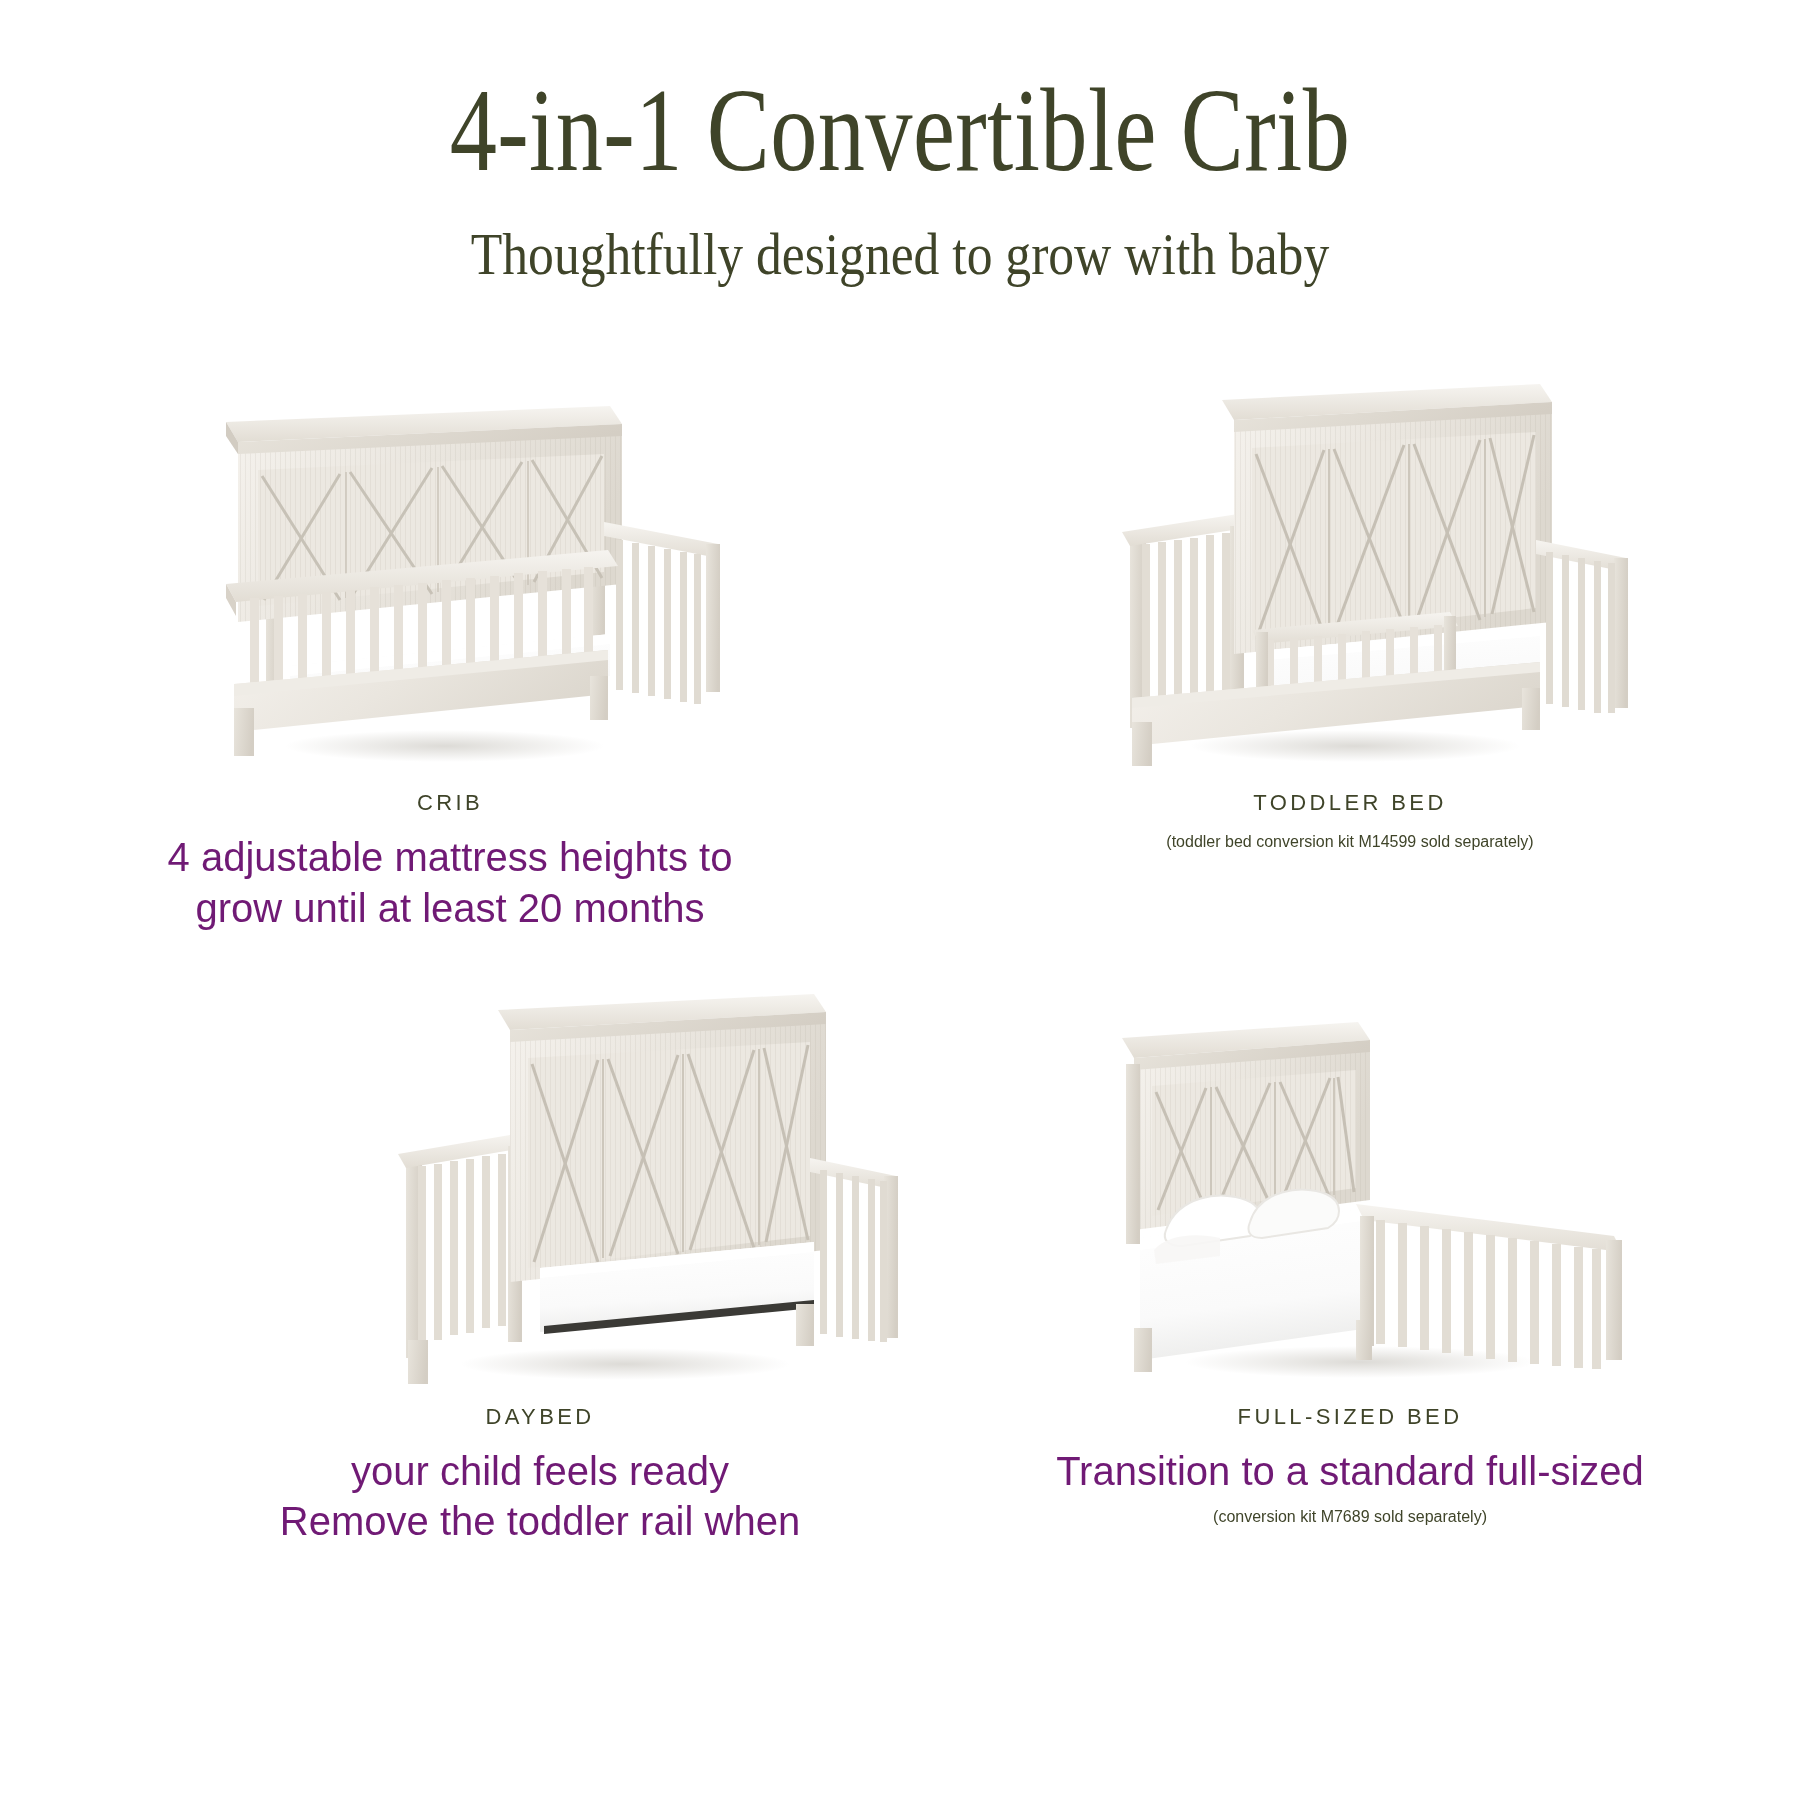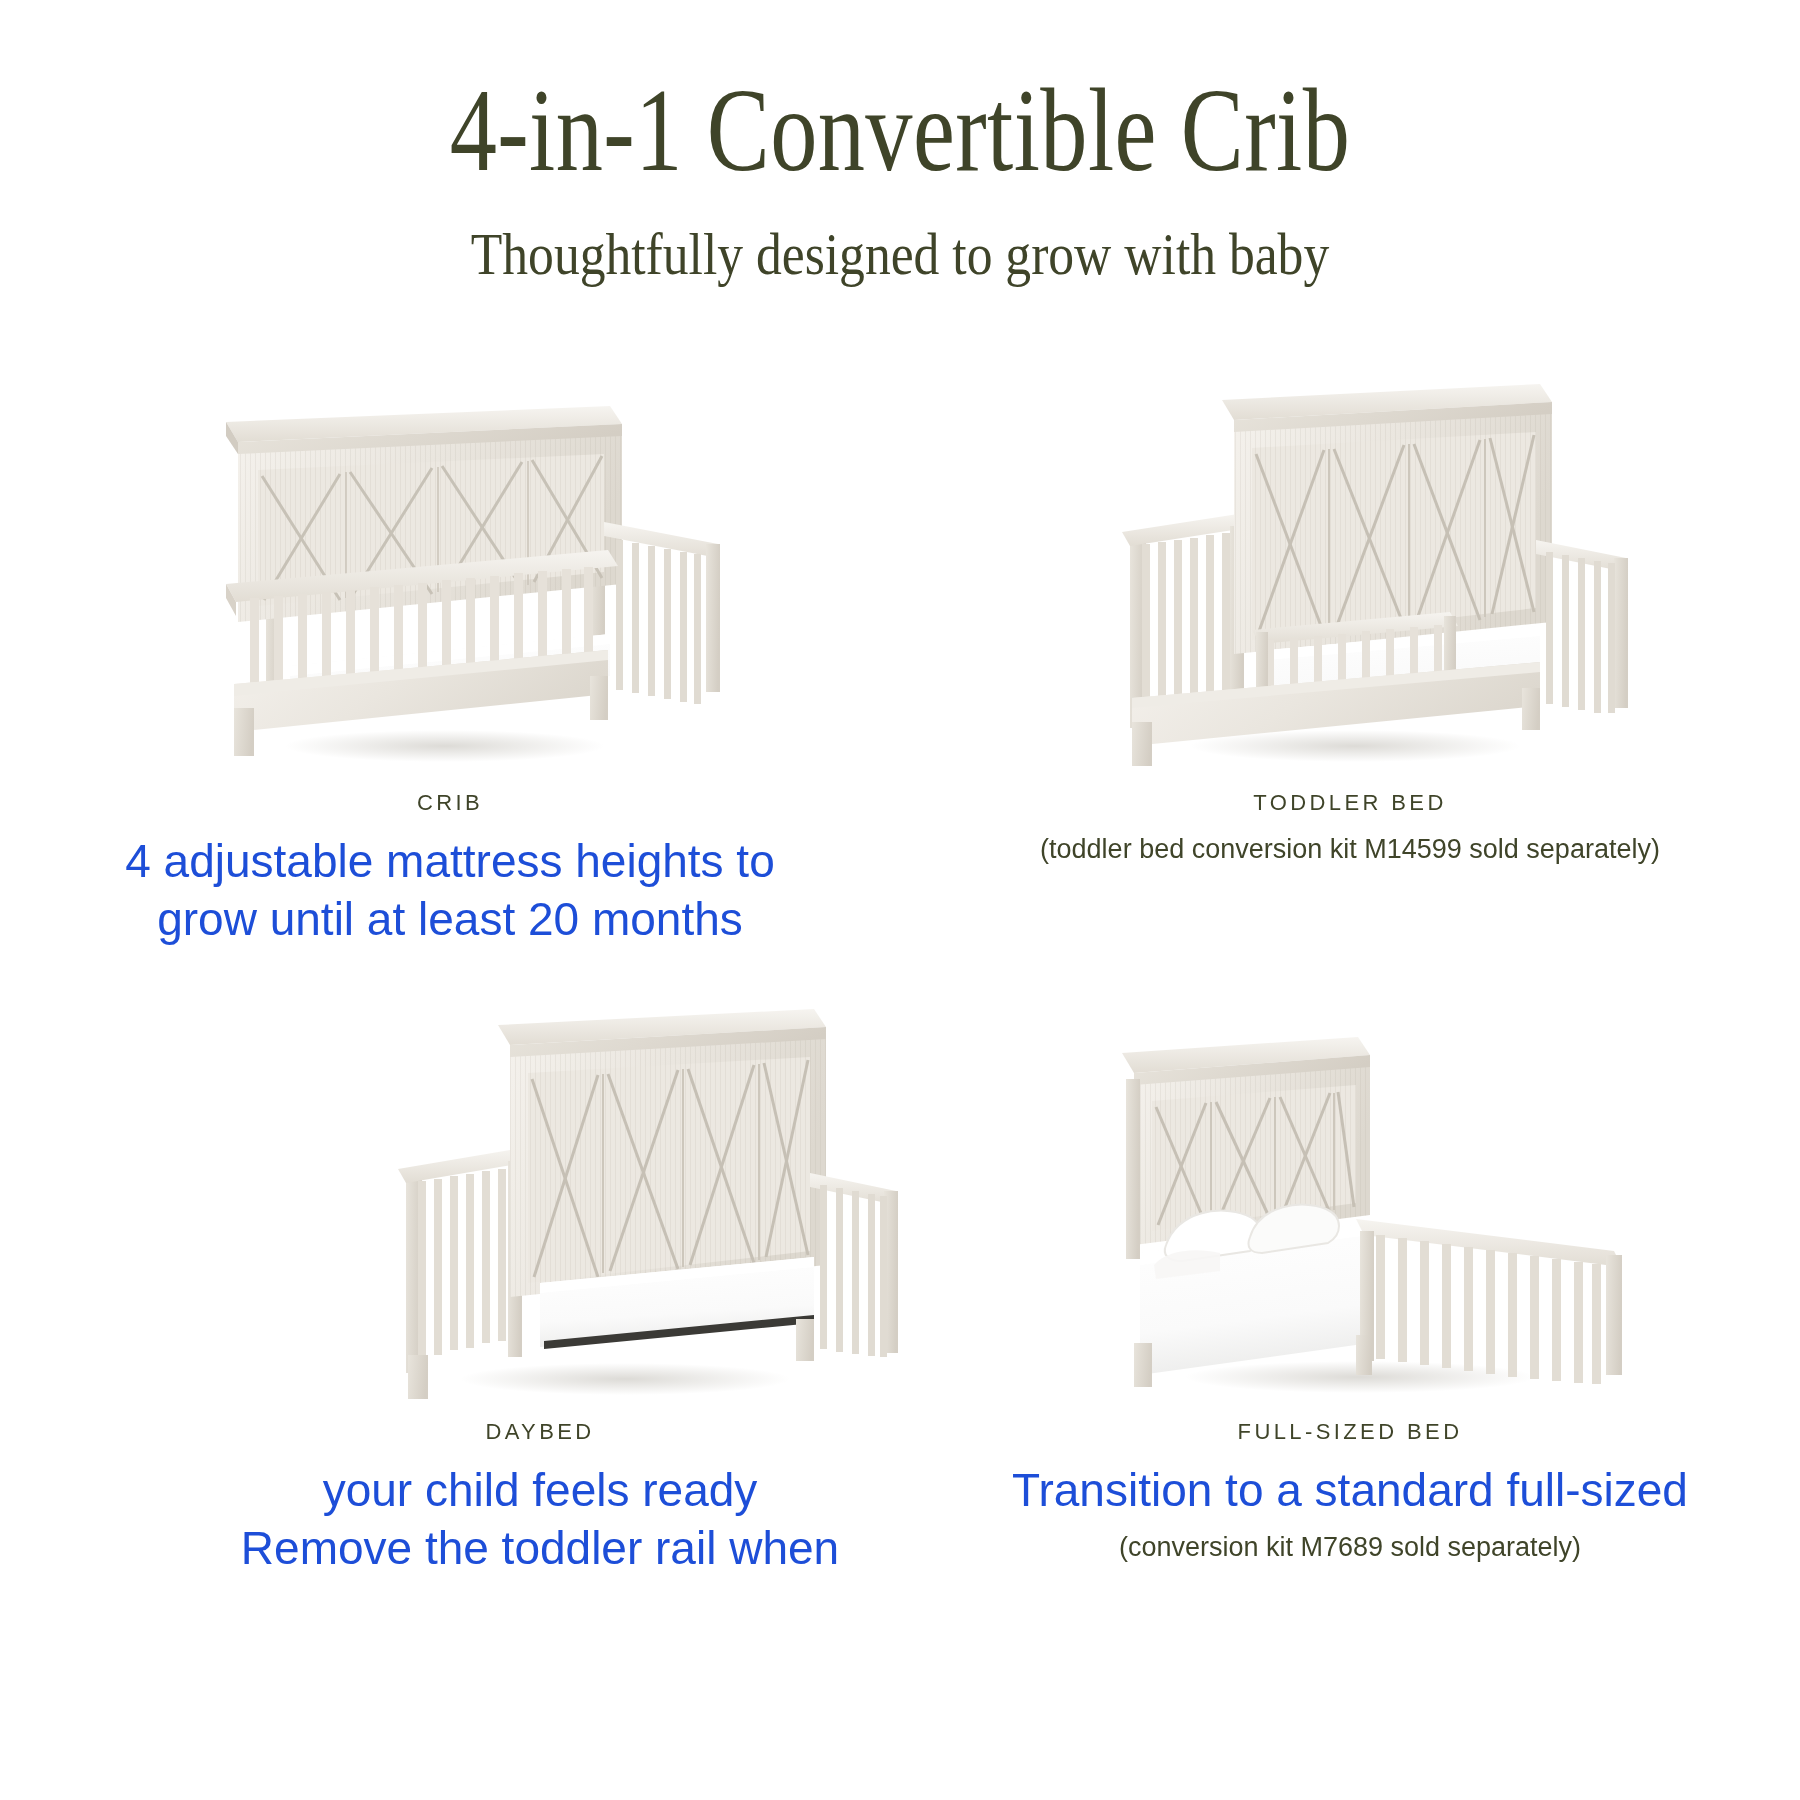--- a/index.html
+++ b/index.html
@@ -44,26 +44,26 @@
   .cell{position:relative;display:flex;flex-direction:column;align-items:center;}
   .stage{position:relative;width:560px;height:420px;}
   .caption{margin-top:16px;text-align:center;width:720px;}
   .cat-heading{
     font-size:22px;
     letter-spacing:3.4px;
     color:#3f4429;
     margin-bottom:16px;
   }
   .cat-desc{
-    font-size:46px;
+    font-size:40px;
     line-height:1.27;
-    color:#1d4ed8;
+    color:#701a75;
   }
   .cat-fine{
-    font-size:27px;
+    font-size:16px;
     line-height:1.3;
     margin-top:11px;
     color:#3f4429;
   }
 </style>
 </head>
 <body>
 
 <div class="page">
 

